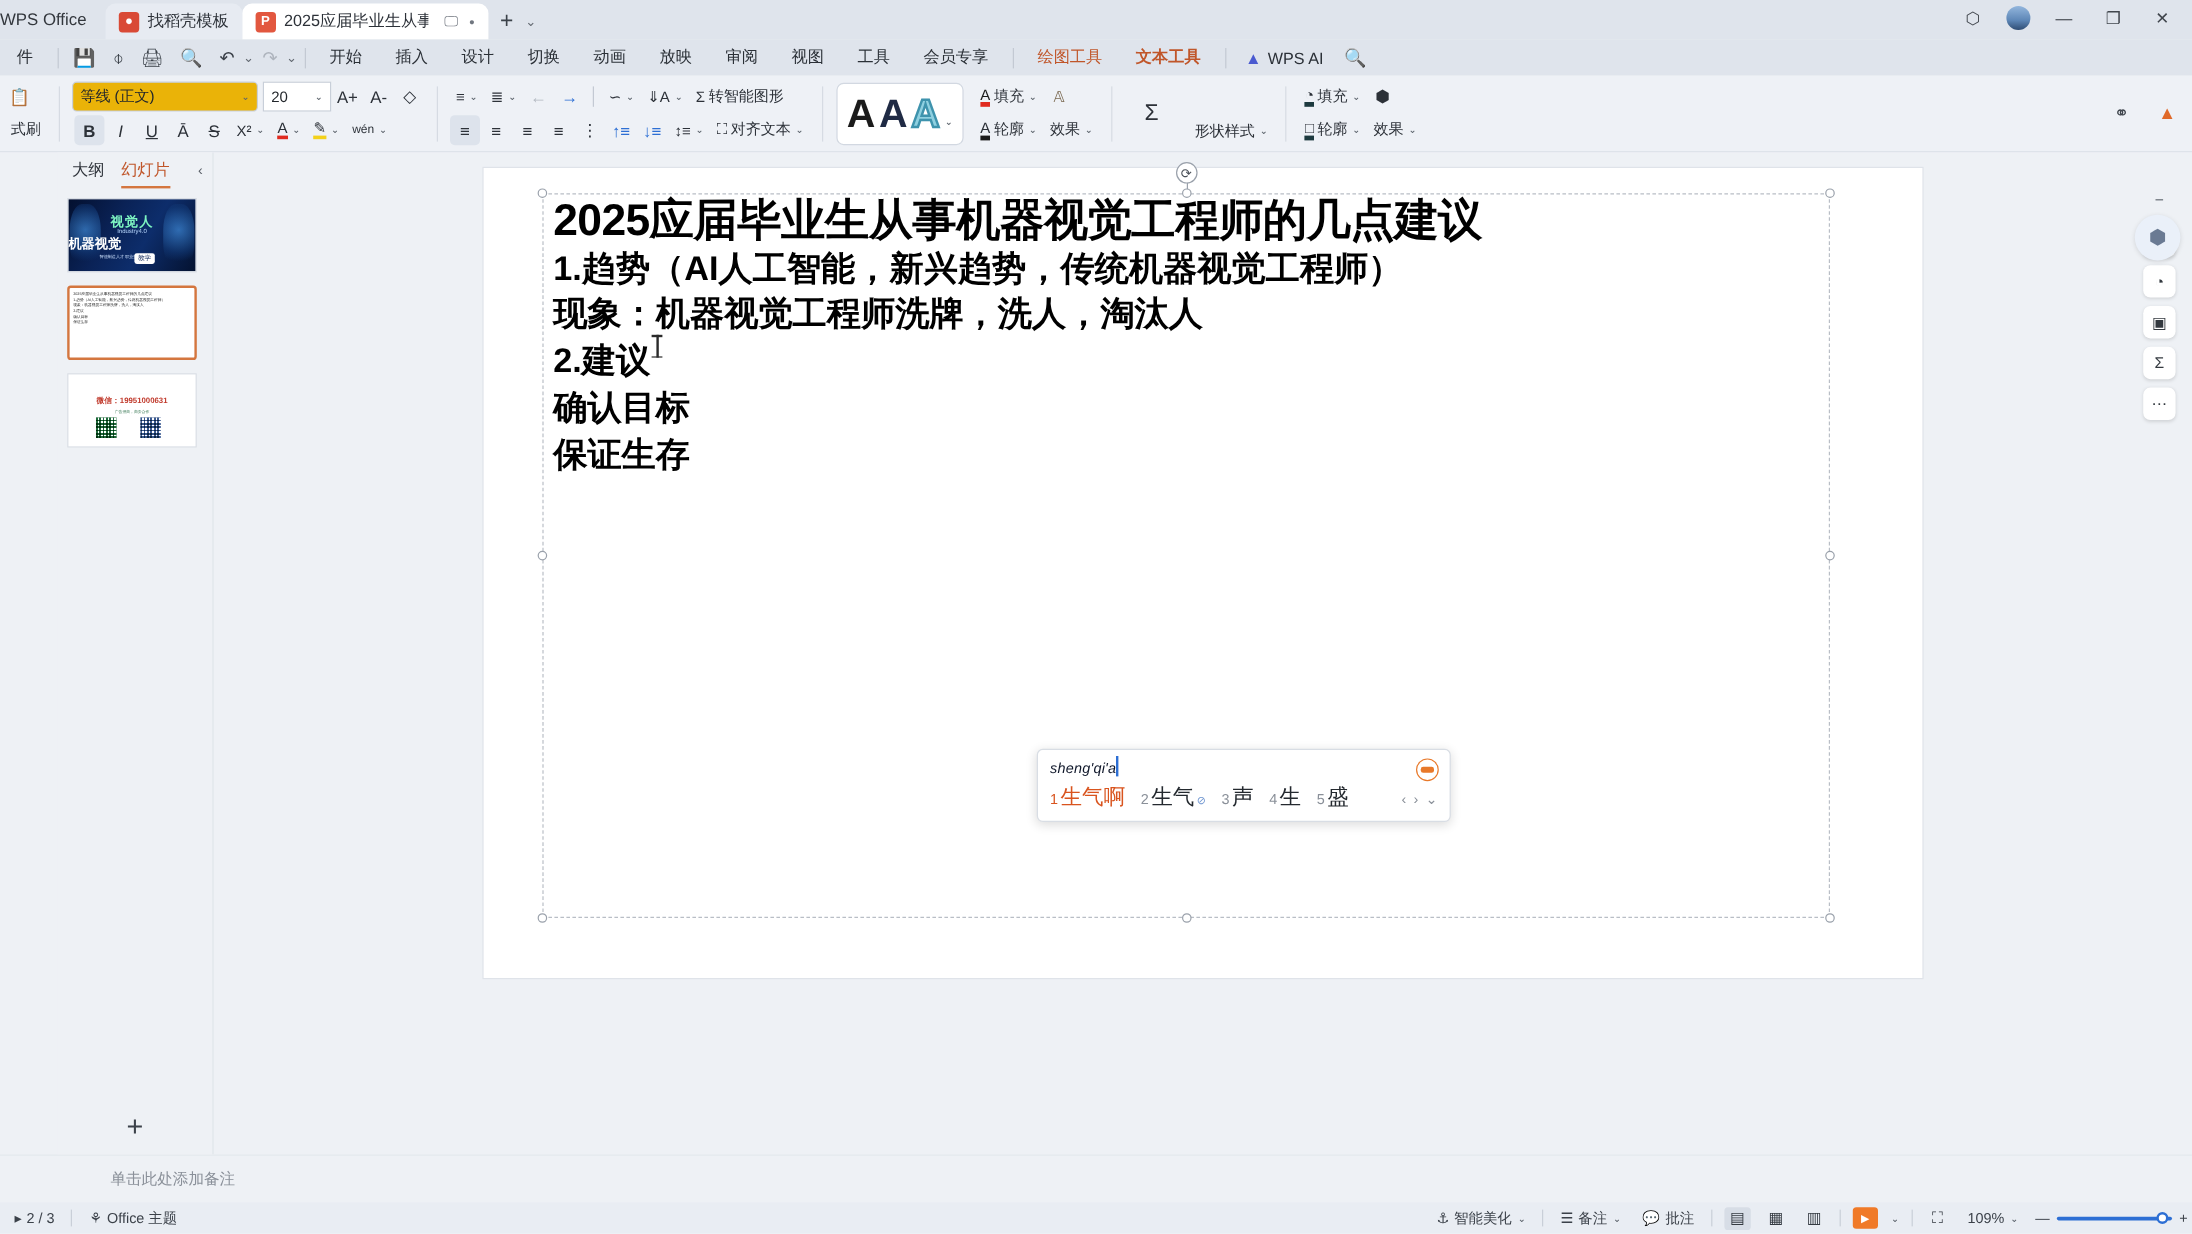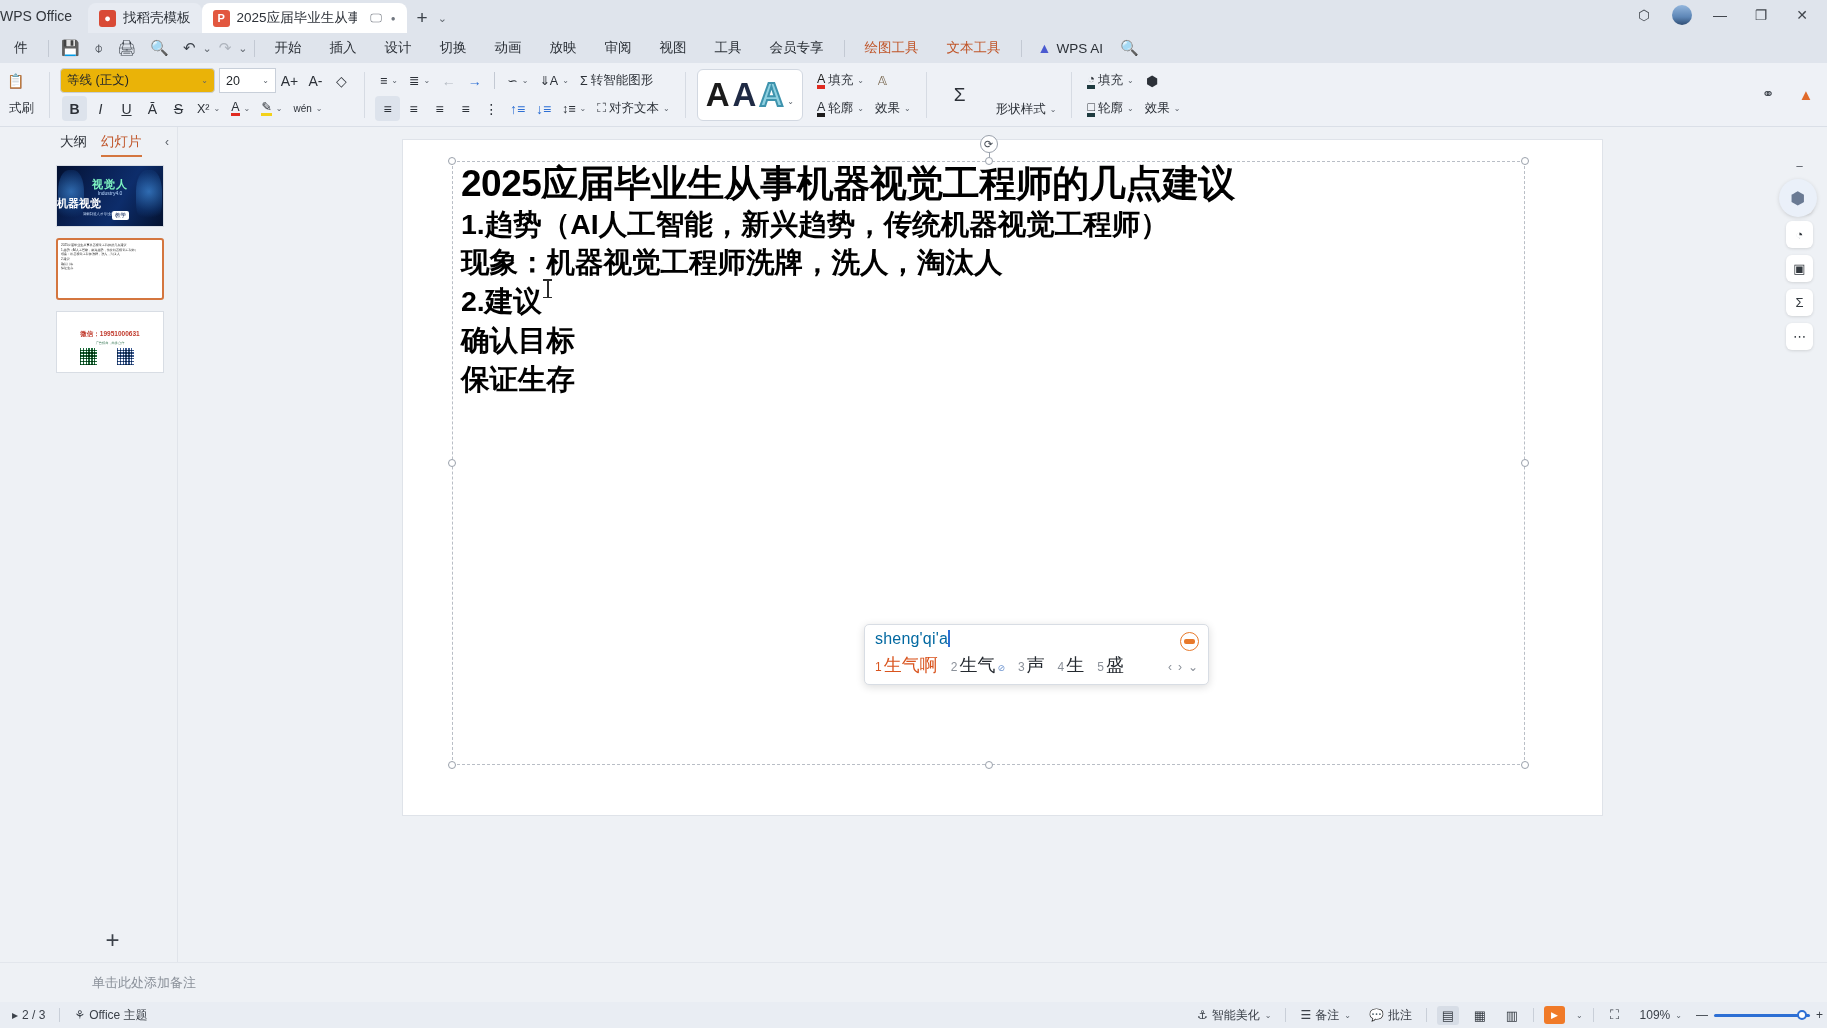--- a/index.html
+++ b/index.html
@@ -43,21 +43,21 @@
 
   
   .menurow {
     height: 30px; background: #dfe4ec; display: flex; align-items: center;
     gap: 0; flex: none; position: relative; font-size: 13.5px; color: #2b3037;
   }
   .menurow .qitem { padding: 0 7px; color: #3b4149; font-size: 15px; display:flex; align-items:center;}
   .vsep { width: 1px; height: 17px; background: #c3c9d3; margin: 0 6px; }
   .mitem { padding: 0 14px; height: 30px; display: flex; align-items: center; cursor: default; white-space: nowrap; }
   .mitem.accent { color: #c0562a; }
-  .mitem.accent.on { color: #c0562a; font-weight: normal; }
+  .mitem.accent.on { color: #c0562a; font-weight: bold; }
   .wpsai { display: flex; align-items: center; gap: 5px; padding: 0 10px; font-size: 13.5px; }
   .ai-glyph { font-size: 14px; color: #4a5ad0; font-weight: bold; }
 
   
   .ribbon {
     height: 64px; background: #eef1f6; flex: none; display: flex; align-items: center;
     position: relative; padding-left: 0px; border-bottom: 1px solid #dadfe7;
   }
   .rgroup { display: flex; flex-direction: column; justify-content: center; height: 62px; padding: 0 4px; }
   .rrow { display: flex; align-items: center; gap: 1px; height: 28px; }
@@ -149,21 +149,21 @@
   .line-b { font-size: 28.5px; font-weight: bold; line-height: 1.36; white-space: nowrap; }
   .caretbar { display: inline-block; width: 2px; height: 27px; background: #111; vertical-align: -5px; margin-left: 3px; }
   .ibeam { position: absolute; left: 90px; top: 117px; width: 9px; height: 19px; }
   .ibeam::before, .ibeam::after { content:""; position:absolute; left:0; width:9px; height:1.5px; background:#2b2b2b;}
   .ibeam::before { top: 0; } .ibeam::after { bottom: 0; }
   .ibeam span { position: absolute; left: 4px; top: 0; width: 1.5px; height: 19px; background: #2b2b2b; }
 
   
   .ime { position: absolute; left: 461px; top: 484px; width: 345px; height: 61px; background: #fff;
          border: 1px solid #d8dde4; border-radius: 5px; box-shadow: 0 2px 9px rgba(0,0,0,.14); padding: 5px 10px 0 10px;}
-  .ime-input { font-size: 16px; color: #0369a1; font-family: "Liberation Sans", sans-serif; letter-spacing: .2px; }
+  .ime-input { font-size: 12px; color: #0f172a; font-family: "Liberation Sans", sans-serif; letter-spacing: .2px; font-style: italic; }
   .ime-cursor { display:inline-block; width: 1.5px; height: 17px; background: #2d6fd4; vertical-align: -3px; }
   .ime-cands { display: flex; align-items: baseline; gap: 13px; margin-top: 5px; }
   .cand { font-size: 18px; color: #24292f; display: flex; align-items: baseline; gap: 2px; white-space: nowrap;}
   .cand .num { font-size: 12px; color: #8a9099; }
   .cand.first { color: #d9541e; }
   .cand.first .num { color: #d9541e; }
   .cand .sup { font-size: 9px; color: #6c93cf; vertical-align: super; }
   .ime-nav { margin-left: auto; display: flex; align-items: center; gap: 6px; color: #8a9099; font-size: 12px; }
   .ime-logo { position: absolute; right: 9px; top: 7px; width: 19px; height: 19px; border-radius: 50%;
               background: #fff; border: 1.5px solid #e8792a; display: flex; align-items: center; justify-content: center;}

